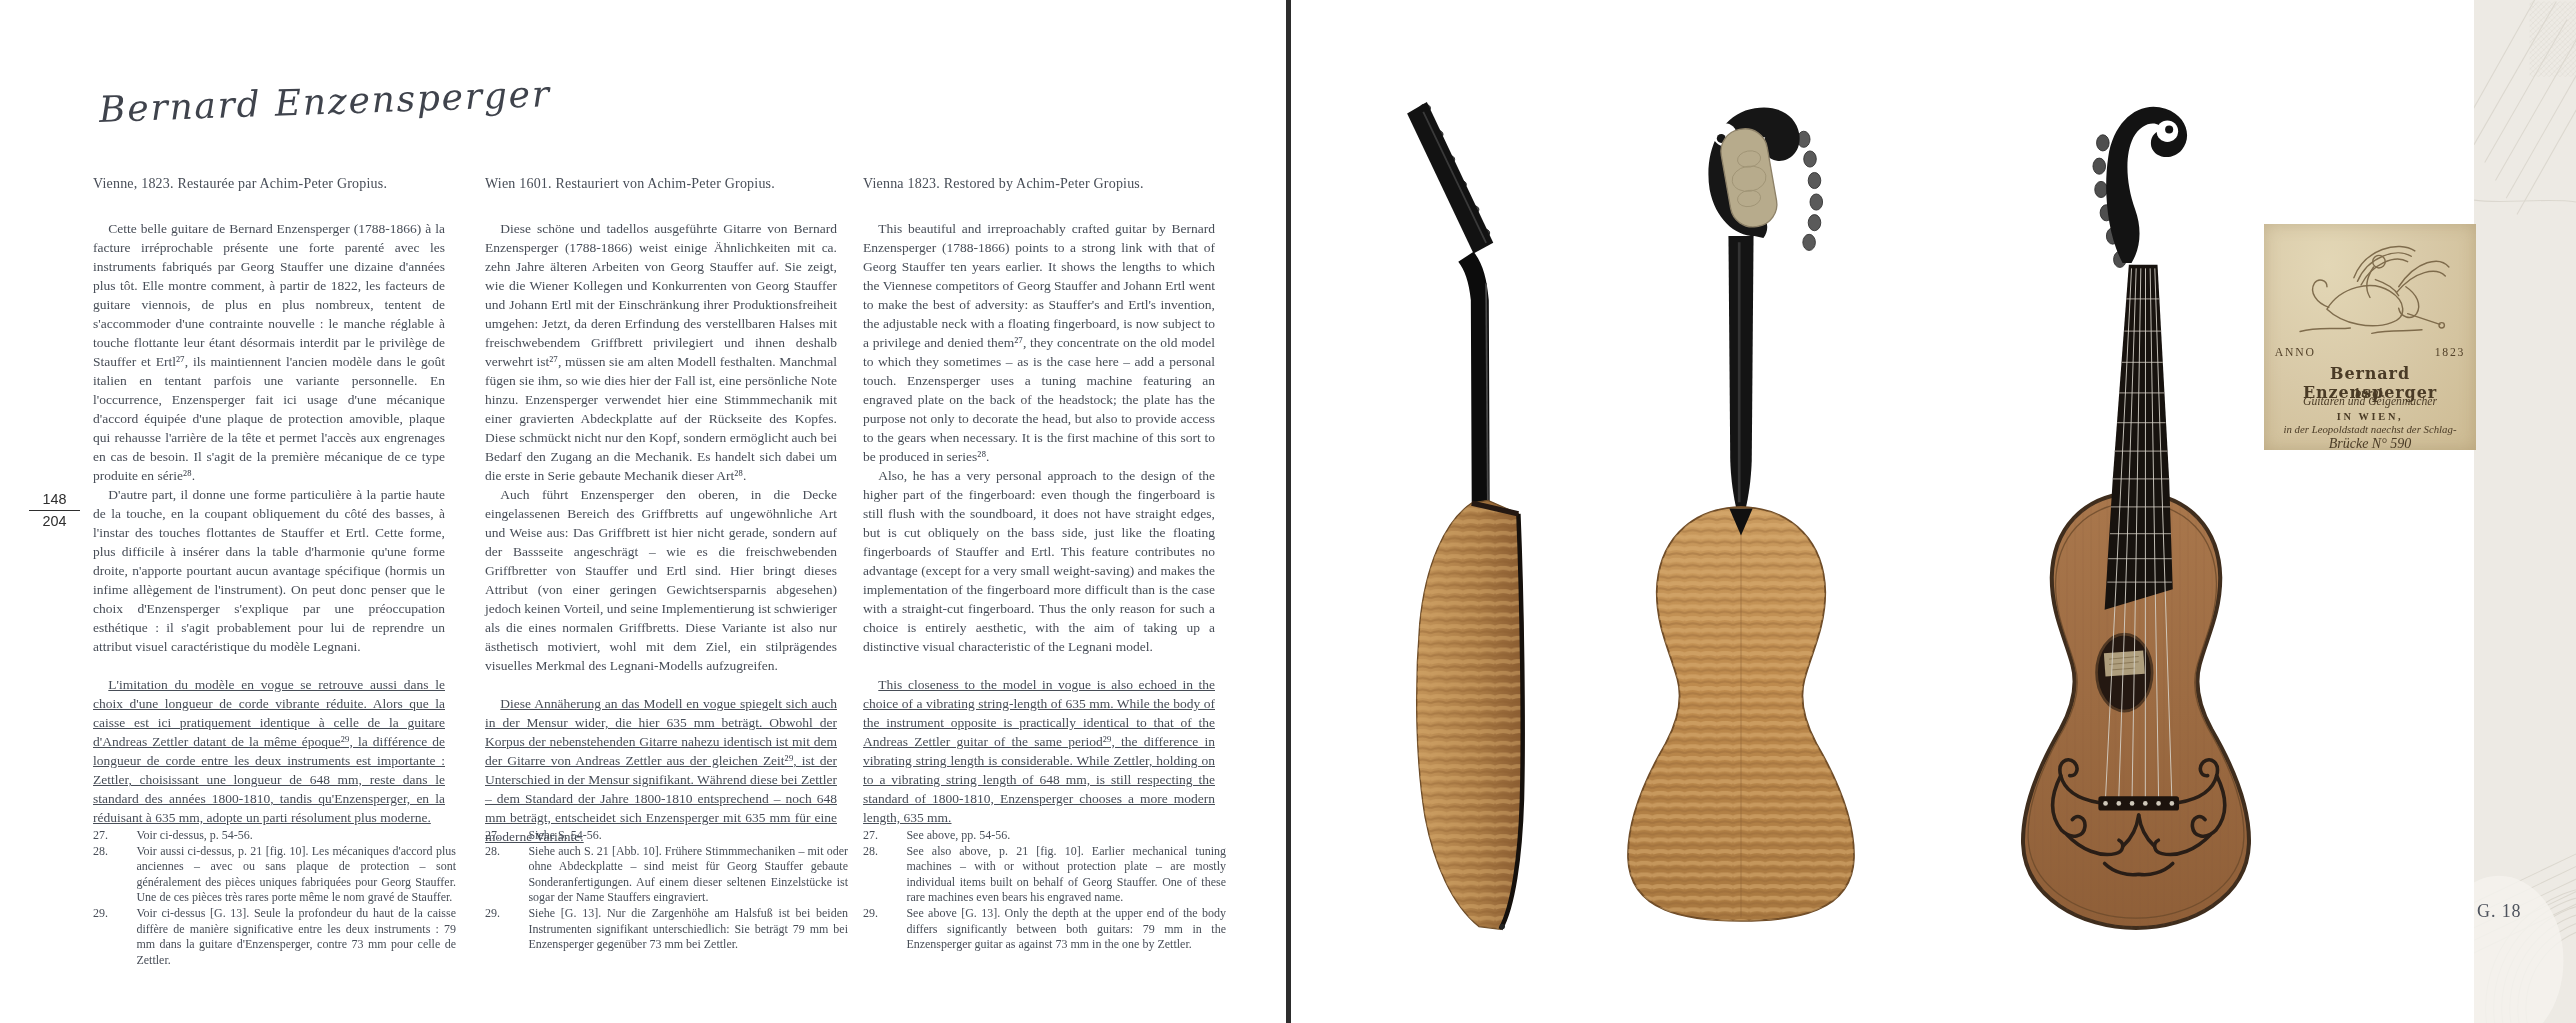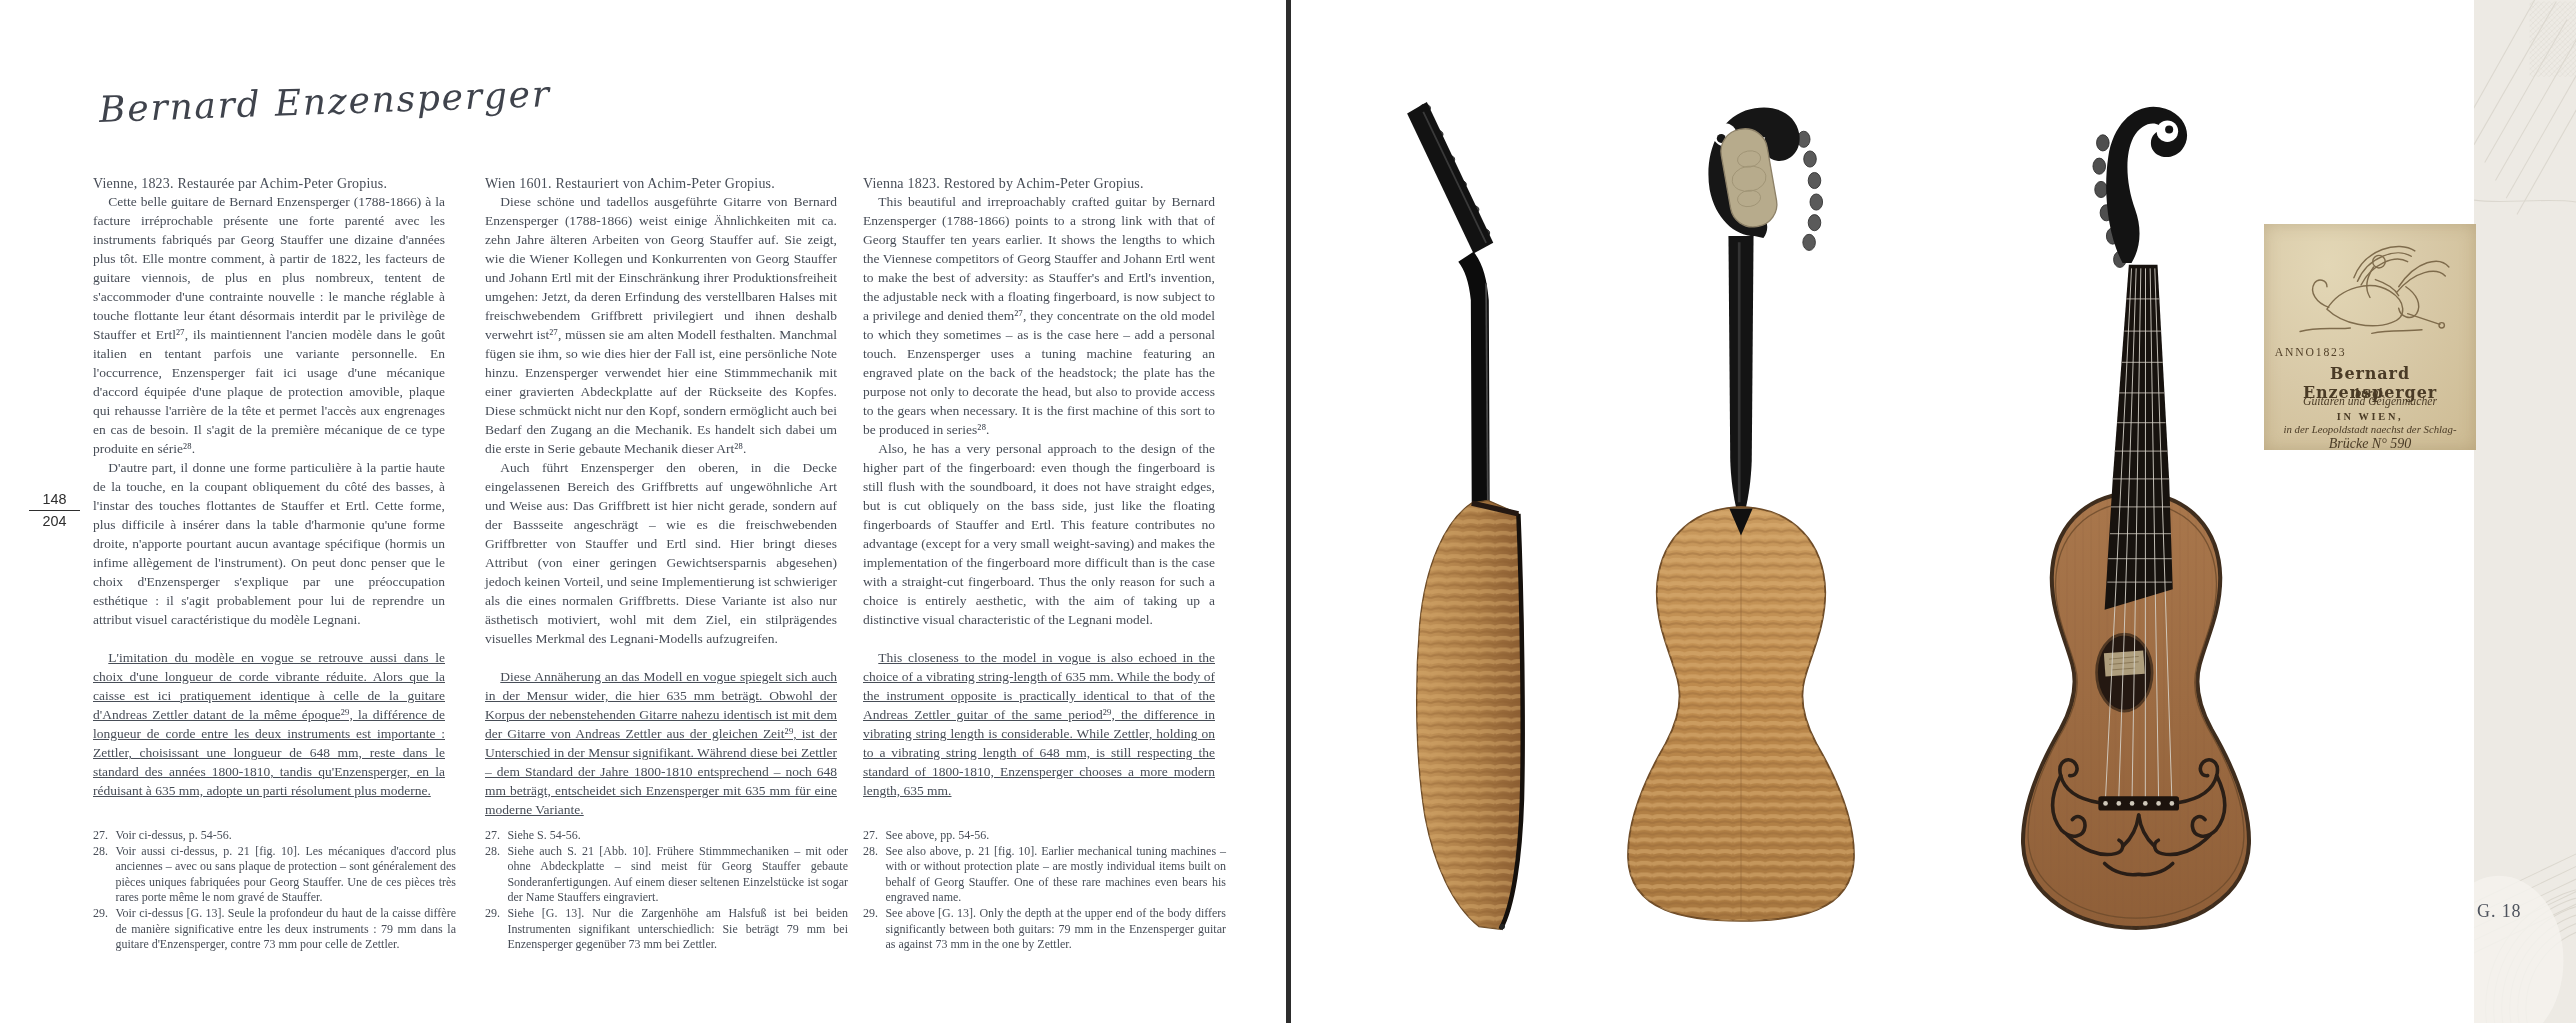--- a/index.html
+++ b/index.html
@@ -5,46 +5,46 @@
   html,body{margin:0;padding:0;background:#ffffff;}
   #canvas{position:relative;width:2576px;height:1023px;background:#ffffff;overflow:hidden;
           font-family:"Liberation Serif",serif;color:#474d57;}
 
   
   .script-title{position:absolute;left:99px;top:81px;font-family:"DejaVu Serif",serif;
     font-style:italic;font-weight:400;font-size:36px;color:#3f434c;letter-spacing:1.8px;
     transform:rotate(-2deg);white-space:nowrap;}
   .col{position:absolute;top:176px;width:352px;}
   .col-header{font-size:14px;letter-spacing:0.2px;}
-  .col-body{}
+  .col-body{margin-top:27px;}
   .para{font-size:13.5px;line-height:19px;text-align:justify;text-indent:15.3px;margin:0;}
   .para.gap{margin-top:19px;text-decoration:underline;}
   .fns{position:absolute;top:828px;width:363px;font-size:12px;line-height:15.6px;}
-  .fn{display:flex;}
+  .fn{display:flex;gap:21px;}
   .fn-num{flex:0 0 22.4px;}
   .fn-text{flex:1;text-align:justify;}
   .pagenos{position:absolute;left:0;top:490px;width:51px;text-align:center;
     font-family:"Liberation Sans",sans-serif;font-size:14.4px;color:#2e2e2e;line-height:19px;padding-left:29px;}
   .pagenos .rule{border-top:1.3px solid #2e2e2e;margin:0.9px 0;}
 
   
   .spine{position:absolute;left:1286px;top:0;width:4.5px;height:1023px;background:#2d2d2d;}
 
   
   .strip{position:absolute;left:2474px;top:0;width:102px;height:1023px;background:#edeae4;overflow:hidden;}
   .photo{position:absolute;}
   .caption{position:absolute;left:2477px;top:901px;font-size:18px;color:#4e535d;letter-spacing:0.9px;}
 
   
   .maker-label{position:absolute;left:2264px;top:224px;width:212px;height:226px;
     background:radial-gradient(ellipse at 30% 18%, #e3d7b6 0%, #d8c9a7 48%, #cdbb93 100%);
     box-shadow:inset 0 0 16px rgba(120,95,55,.25);overflow:hidden;}
   .maker-label .lbl{position:absolute;left:0;width:100%;text-align:center;color:#4a3b26;}
   .lbl-anno-row{position:absolute;top:122px;left:10.8px;right:10.8px;display:flex;
-    justify-content:flex-start;font-size:11.7px;letter-spacing:1.8px;color:#53422a;}
+    justify-content:space-between;font-size:11.7px;letter-spacing:1.8px;color:#53422a;}
   .lbl-name{top:140px;font-family:"DejaVu Serif",serif;font-weight:bold;font-size:16px;
     letter-spacing:0.9px;color:#3e3120;}
   .lbl-burgl{top:162px;font-style:italic;font-size:12px;font-weight:bold;}
   .lbl-line2{top:171px;font-style:italic;font-size:11.7px;}
   .lbl-line3{top:187px;font-size:10.3px;letter-spacing:2.7px;font-weight:bold;}
   .lbl-line4{top:199px;font-style:italic;font-size:10.8px;}
   .lbl-line5{top:212px;font-style:italic;font-size:14px;}
 </style>
 </head>
 <body>

